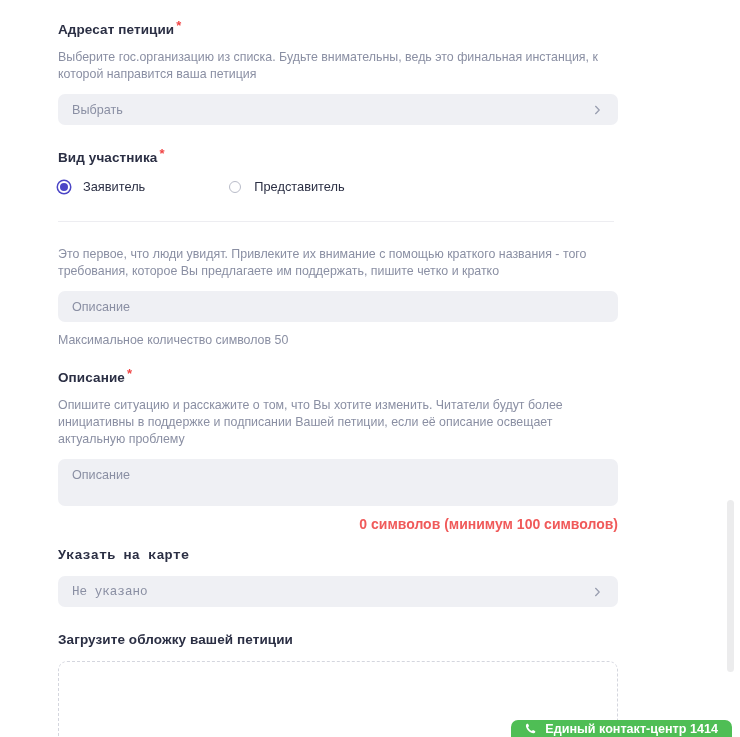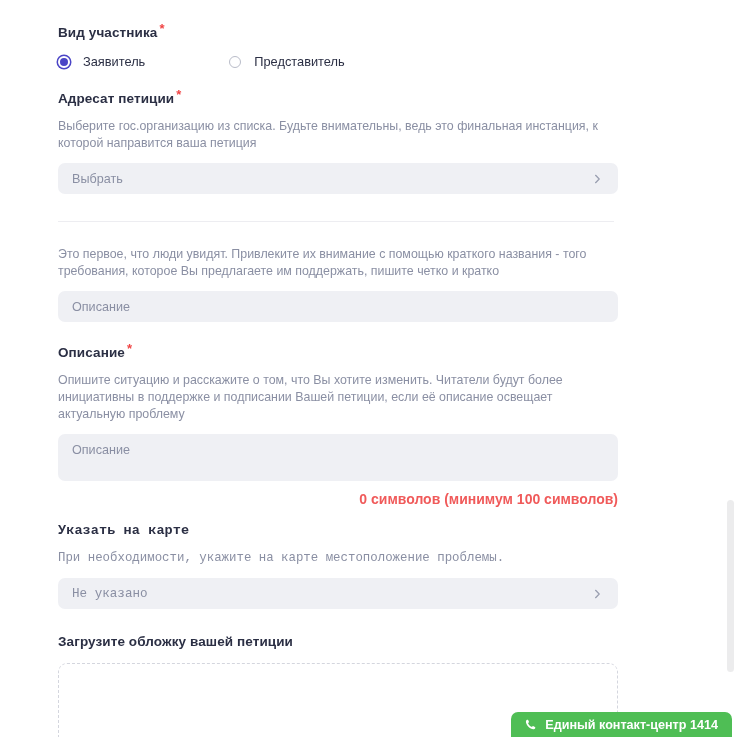--- a/index.html
+++ b/index.html
@@ -154,21 +154,21 @@
     height: 130px;
     box-sizing: border-box;
     position: relative;
   }
 
   
   .contact-btn {
     position: absolute;
     right: 8px;
     bottom: 0;
-    height: 25px;
+    height: 17px;
     background: #4fbe55;
     border-radius: 7px 7px 0 0;
     display: flex;
     align-items: center;
     gap: 8px;
     padding: 0 14px 0 13px;
     color: #ffffff;
     font-size: 12.6px;
     font-weight: bold;
     white-space: nowrap;
@@ -200,69 +200,69 @@
     background: #ececed;
     border-radius: 4px;
     z-index: 6;
   }
 </style>
 </head>
 <body>
 
 <div class="page">
   <div class="form-col">
+
+    <div class="section" style="margin-top:21px;">
+      <span class="label"><span>Адресат петиции</span><span class="req">*</span></span>
+      <p class="hint">Выберите гос.организацию из списка. Будьте внимательны, ведь это финальная инстанция, к которой направится ваша петиция</p>
+      <div class="field">
+        <span class="ph">Выбрать</span>
+        <span class="chevron">
+          <svg viewBox="0 0 9 9" width="9" height="9">
+              <path d="M2.6 0.8 L6.2 4.5 L2.6 8.2" fill="none" stroke="#9a9fb0" stroke-width="1.3" stroke-linecap="round" stroke-linejoin="round"></path>
+            </svg>
+        </span>
+      </div>
+    </div>
 
     <div class="section" style="margin-top:24px;">
       <span class="label"><span>Вид участника</span><span class="req">*</span></span>
       <div class="radio-row">
         <div class="radio-opt">
           <span class="radio-mark on"></span>
           <span class="radio-text">Заявитель</span>
         </div>
         <div class="radio-opt second">
           <span class="radio-mark"></span>
           <span class="radio-text">Представитель</span>
         </div>
       </div>
     </div>
 
-    <div class="section" style="margin-top:21px;">
-      <span class="label"><span>Адресат петиции</span><span class="req">*</span></span>
-      <p class="hint">Выберите гос.организацию из списка. Будьте внимательны, ведь это финальная инстанция, к которой направится ваша петиция</p>
-      <div class="field">
-        <span class="ph">Выбрать</span>
-        <span class="chevron">
-          <svg viewBox="0 0 9 9" width="9" height="9">
-              <path d="M2.6 0.8 L6.2 4.5 L2.6 8.2" fill="none" stroke="#9a9fb0" stroke-width="1.3" stroke-linecap="round" stroke-linejoin="round"></path>
-            </svg>
-        </span>
-      </div>
-    </div>
-
     <div class="divider" style="margin-top:27px;"></div>
 
     <div class="section" style="margin-top:24px;">
       <p class="hint">Это первое, что люди увидят. Привлеките их внимание с помощью краткого названия - того требования, которое Вы предлагаете им поддержать, пишите четко и кратко</p>
       <div class="field">
         <span class="ph">Описание</span>
       </div>
+      <div class="subnote">Максимальное количество символов 50</div>
     </div>
 
     <div class="section" style="margin-top:22px;">
       <span class="label"><span>Описание</span><span class="req">*</span></span>
       <p class="hint">Опишите ситуацию и расскажите о том, что Вы хотите изменить. Читатели будут более инициативны в поддержке и подписании Вашей петиции, если её описание освещает актуальную проблему</p>
       <div class="field tall">
         <span class="ph">Описание</span>
       </div>
       <div class="counter">0 символов (минимум 100 символов)</div>
     </div>
 
     <div class="section" style="margin-top:15px;font-family:Liberation Mono, monospace;">
       <span class="label">Указать на карте</span>
-      <p class="hint">При необходимости, укажите на карте местоположение проблемы.</p>
       <div class="field">
         <span class="ph">Не указано</span>
         <span class="chevron">
           <svg viewBox="0 0 9 9" width="9" height="9">
               <path d="M2.6 0.8 L6.2 4.5 L2.6 8.2" fill="none" stroke="#9a9fb0" stroke-width="1.3" stroke-linecap="round" stroke-linejoin="round"></path>
             </svg>
         </span>
       </div>
     </div>
 

